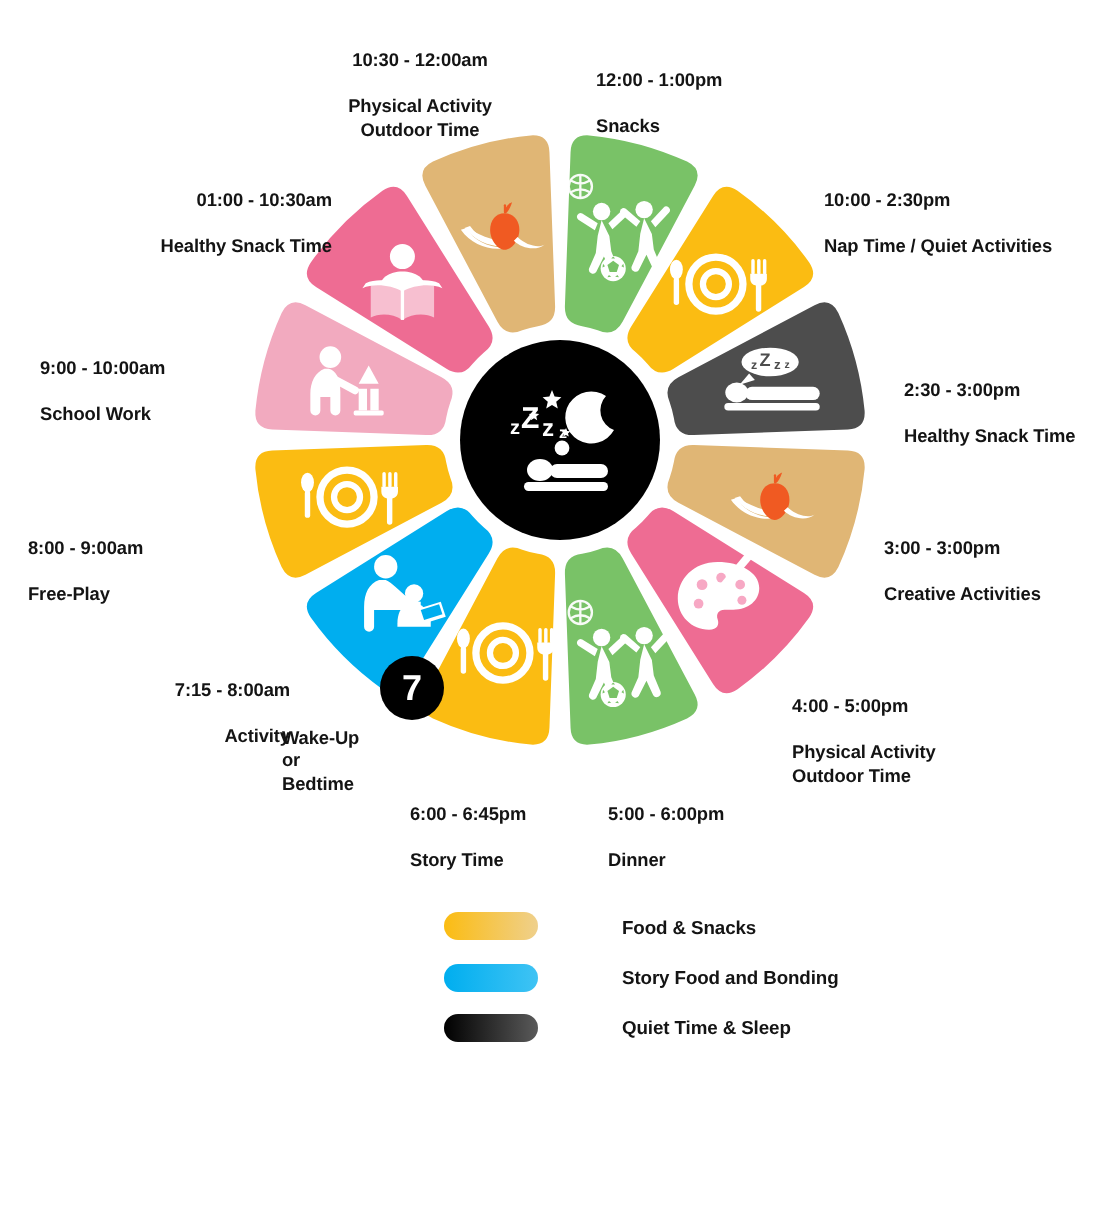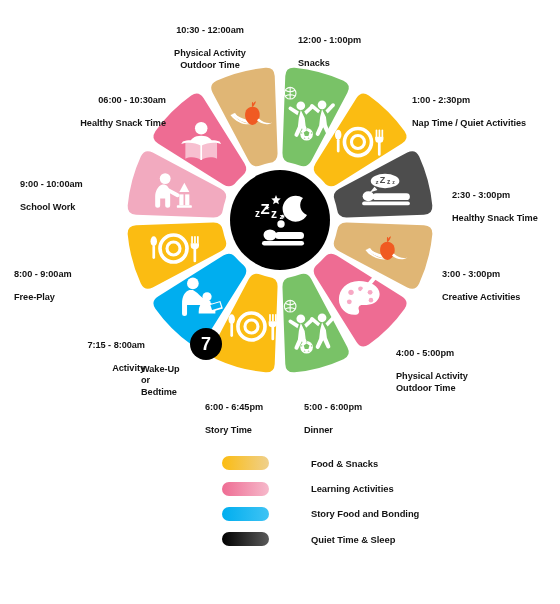--- a/index.html
+++ b/index.html
@@ -352,21 +352,21 @@
     <span>Physical Activity
 Outdoor Time</span>
   </div>
 
   <div class="lbl l" style="left:298px;top:24px;width:150px;">
     <span>12:00 - 1:00pm</span><br>
     <span>Snacks</span>
   </div>
 
   <div class="lbl l" style="left:412px;top:84px;width:152px;">
-    <span>1:00 - 2:30pm</span><br>
+    <span>10:00 - 2:30pm</span><br>
     <span>Nap Time / Quiet Activities</span>
   </div>
 
   <div class="lbl l" style="left:452px;top:179px;width:120px;">
     <span>2:30 - 3:00pm</span><br>
     <span>Healthy Snack Time</span>
   </div>
 
   <div class="lbl l" style="left:442px;top:258px;width:120px;">
     <span>3:00 - 3:00pm</span><br>
@@ -398,36 +398,32 @@
     <span>8:00 - 9:00am</span><br>
     <span>Free-Play</span>
   </div>
 
   <div class="lbl l" style="left:20px;top:168px;width:125px;">
     <span>9:00 - 10:00am</span><br>
     <span>School Work</span>
   </div>
 
   <div class="lbl r" style="left:14px;top:84px;width:152px;">
-    <span>06:00 - 10:30am</span><br>
+    <span>01:00 - 10:30am</span><br>
     <span>Healthy Snack Time</span>
   </div>
 
   <div class="lbl l" style="left:141px;top:364px;width:90px;">Wake-Up
 or
 Bedtime</div>
 
   <div id="legend">
       <div class="leg-row">
         <div class="leg-pill" style="background: linear-gradient(90deg, rgb(251, 188, 18) 0%, rgb(239, 208, 140) 100%);"></div>
         <div class="leg-text">Food &amp; Snacks</div>
-      </div>
-      <div class="leg-row">
-        <div class="leg-pill" style="background: linear-gradient(90deg, rgb(238, 108, 147) 0%, rgb(246, 185, 203) 100%);"></div>
-        <div class="leg-text">Learning Activities</div>
       </div>
       <div class="leg-row">
         <div class="leg-pill" style="background: linear-gradient(90deg, rgb(0, 174, 239) 0%, rgb(63, 195, 244) 100%);"></div>
         <div class="leg-text">Story Food and Bonding</div>
       </div>
       <div class="leg-row">
         <div class="leg-pill" style="background: linear-gradient(90deg, rgb(0, 0, 0) 0%, rgb(90, 90, 90) 100%);"></div>
         <div class="leg-text">Quiet Time &amp; Sleep</div>
       </div>
     </div>

